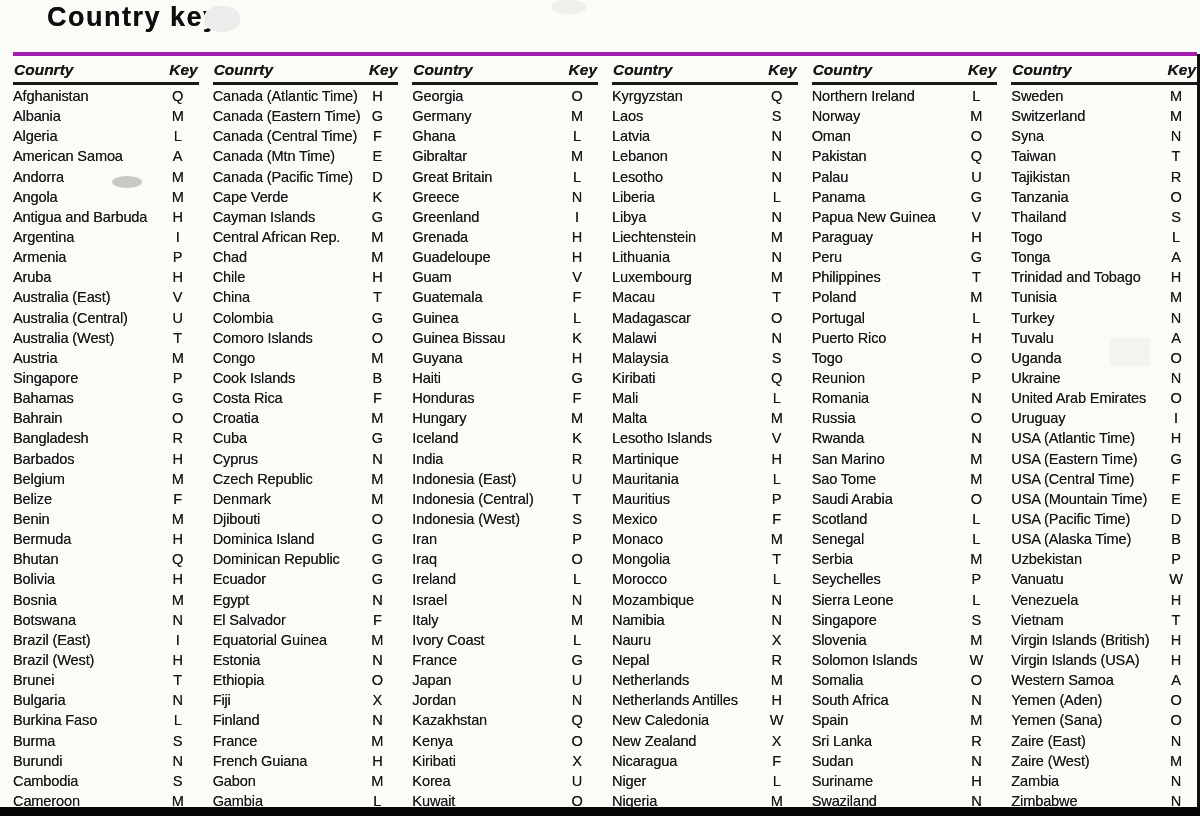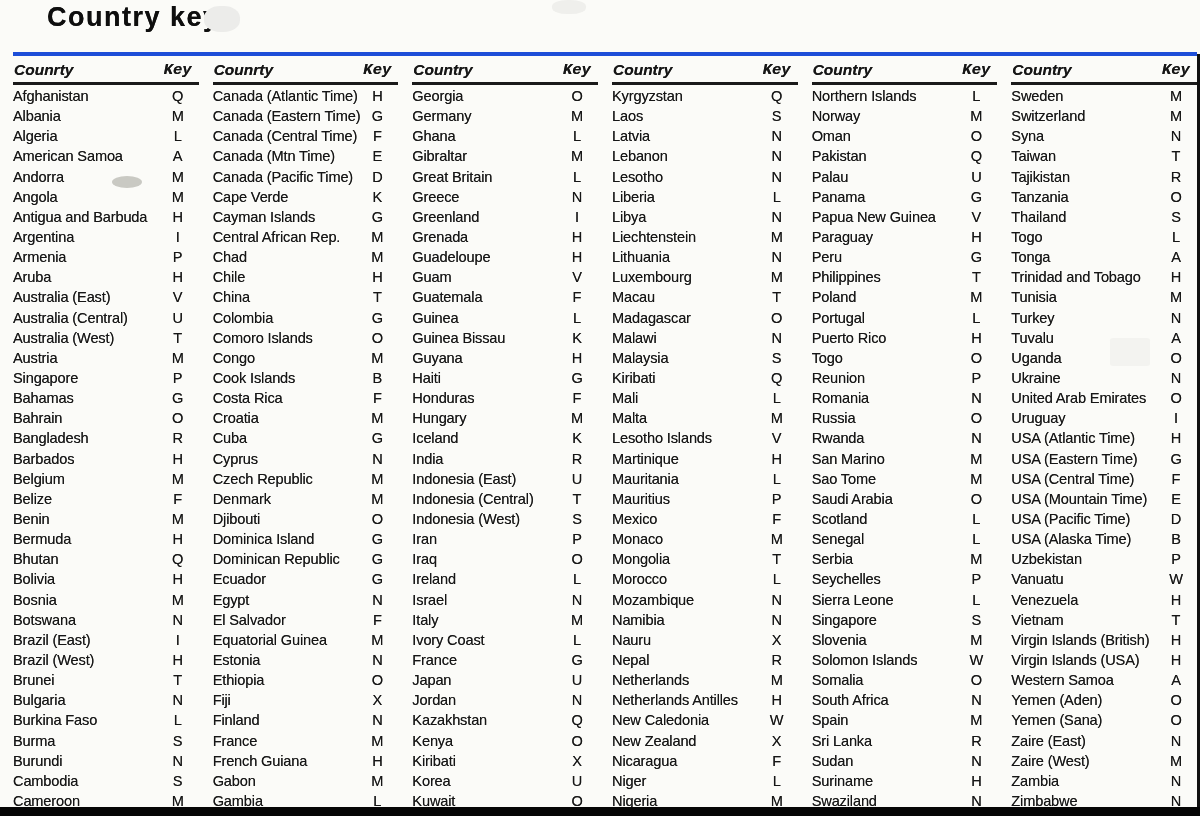--- a/index.html
+++ b/index.html
@@ -10,36 +10,36 @@
     color:#161616;
   }
   .page-title{
     position:absolute;left:47px;top:2px;margin:0;
     font-size:27px;font-weight:bold;letter-spacing:1.5px;
     color:#0e0e0e;
     text-shadow:0 0 0.6px rgba(0,0,0,0.8);
   }
   .table-wrap{
     position:absolute;left:13px;top:52px;width:1184px;
-    border-top:4px solid #1d4ed8;
+    border-top:4px solid #a21caf;
   }
   .grid{
     display:grid;
     grid-template-columns:repeat(6,1fr);
     column-gap:14px;
     padding-top:1px;
   }
   .col-head{
     display:flex;justify-content:space-between;align-items:flex-end;
     font-style:italic;font-weight:bold;font-size:15.5px;
     padding:4px 1px 3px 1px;
     border-bottom:3px solid #1a1a1a;
     text-shadow:0 0 0.5px rgba(0,0,0,0.75);
   }
-  .col-head .key-h{width:34px;text-align:left;font-family:Liberation Mono, monospace;}
+  .col-head .key-h{width:34px;text-align:right;}
   .rows{padding-top:1px;}
   .row{
     display:flex;align-items:center;height:20.15px;
     font-size:14.6px;letter-spacing:-0.15px;
     text-shadow:0 0 0.5px rgba(0,0,0,0.65);
   }
   .country{flex:1;white-space:nowrap;overflow:visible;}
   .key{width:30px;margin-right:6px;text-align:center;}
   .bottom-bar{
     position:absolute;left:0;right:0;bottom:0;height:9px;
@@ -675,21 +675,21 @@
           </div>
         </div>
       </div>
       <div>
         <div class="col-head">
           <span>Country</span>
           <span class="key-h">Key</span>
         </div>
         <div class="rows">
           <div class="row">
-            <span class="country">Northern Islands</span>
+            <span class="country">Northern Ireland</span>
             <span class="key">L</span>
           </div>
           <div class="row">
             <span class="country">Norway</span>
             <span class="key">M</span>
           </div>
           <div class="row">
             <span class="country">Oman</span>
             <span class="key">O</span>
           </div>

